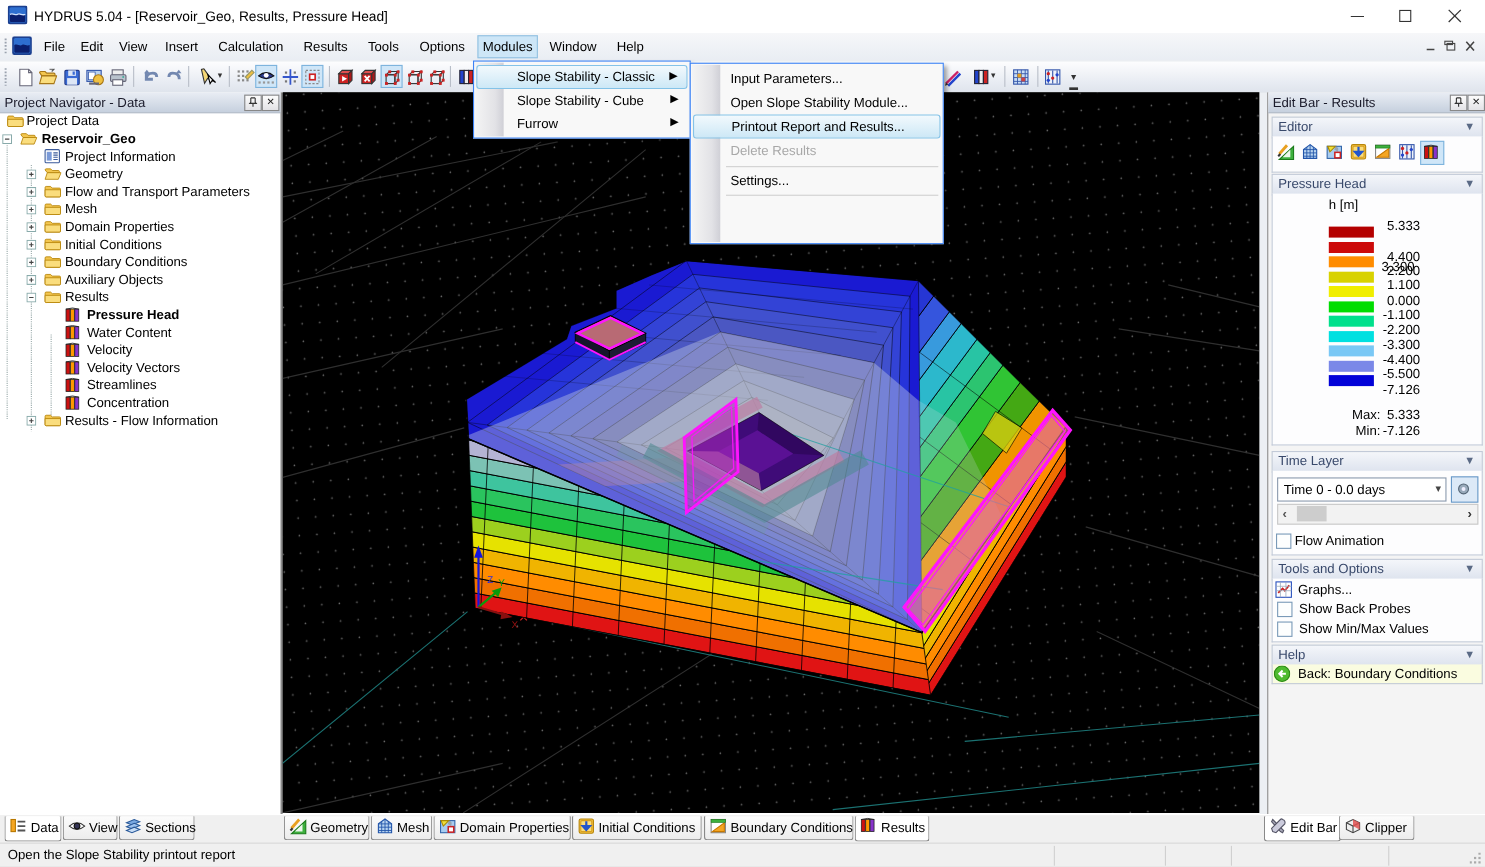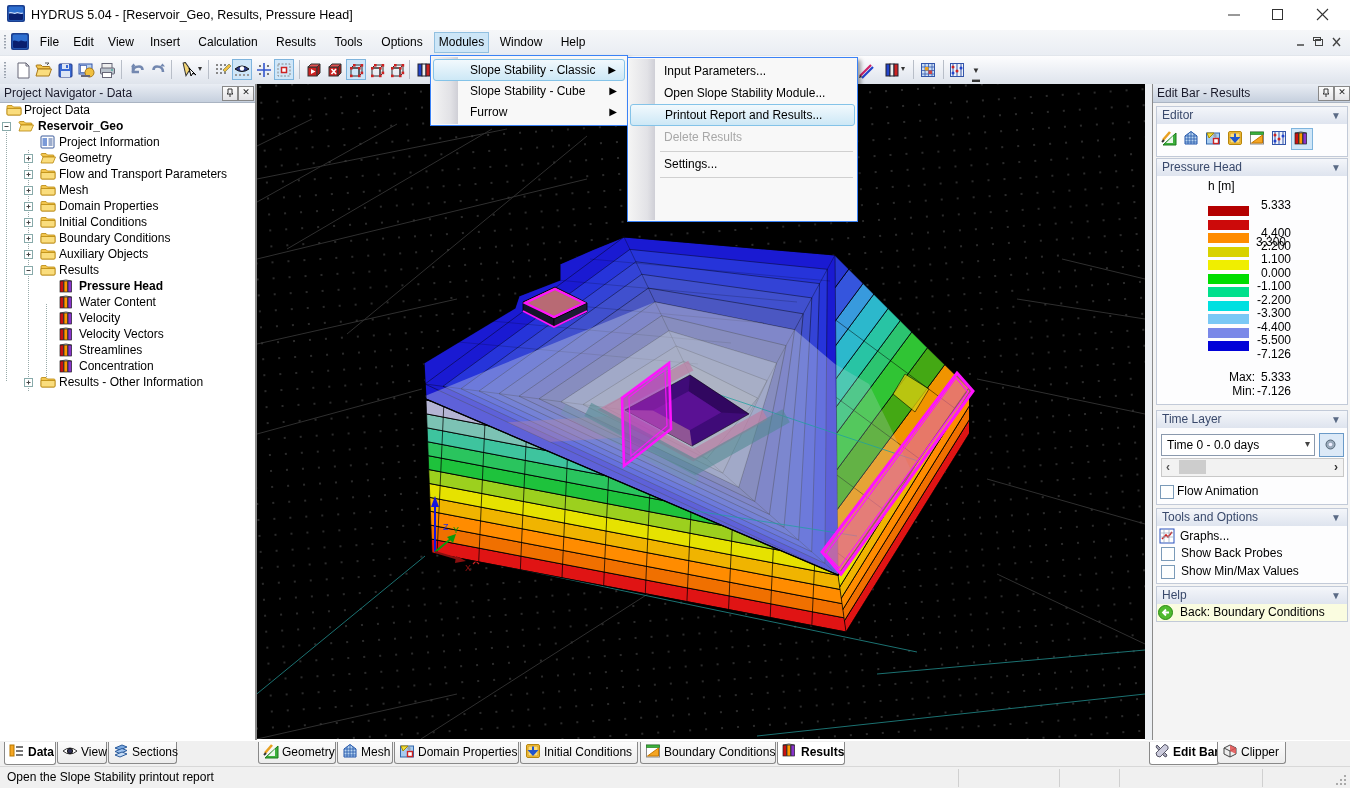--- a/index.html
+++ b/index.html
@@ -40,21 +40,21 @@
 .menu .body{position:absolute;left:27px;top:1px;right:1px;bottom:1px;background:#f8f8f8}
 .mni{position:absolute;left:2px;right:2px;height:22px;line-height:22px;font-size:12px}
 .mni .txt{position:absolute;left:34px}
 .mni .arr{position:absolute;right:8px;font-size:10px}
 .mnhl{background:linear-gradient(#f2f9fd,#cde8f6);border:1px solid #84c3e8;border-radius:3px;height:20px;line-height:20px}
 .mnsep{position:absolute;left:32px;right:4px;height:1px;background:#d0d0d0}
 .gray{color:#a8a8a8}
 
 #tabbar{left:0;top:740px;width:1350px;height:26px;background:#f0f0f0;border-top:1px solid #fff}
 .tab{position:absolute;top:1px;height:21px;background:linear-gradient(#fcfcfc,#ececec);border:1px solid #898989;border-top:none;border-radius:0 0 3px 3px;font-size:12px;line-height:20px;white-space:nowrap}
-.tab.active{background:#fff;height:22px;font-weight:bold;border-width:1px;box-shadow:0 1px 0 #fff inset}
+.tab.active{background:#fff;height:22px;font-weight:normal;border-width:1px;box-shadow:0 1px 0 #fff inset}
 .tab .ic{display:inline-block;vertical-align:-3px;margin:0 3px 0 4px}
 .tab .lb{margin-right:6px}
 
 #statusbar{left:0;top:766px;width:1350px;height:22px;background:#f0f0f0;border-top:1px solid #d8d8d8;font-size:12px}
 #statusbar span{position:absolute;left:7px;top:3px}
 .ssep{position:absolute;top:2px;width:1px;height:18px;background:#d0d0d0}
 </style>
 </head>
 <body>
 
@@ -482,21 +482,21 @@
       <div class="trow" style="left:0;top:290px">
         <svg class="abs" style="left:24px;top:3.5px" width="9" height="9">
           <rect x="0.5" y="0.5" width="8" height="8" fill="#fff" stroke="#8aa"></rect>
           <line x1="2.5" y1="4.5" x2="6.5" y2="4.5" stroke="#444"></line>
           <line x1="4.5" y1="2.5" x2="4.5" y2="6.5" stroke="#444"></line>
         </svg>
         <svg class="abs" style="left:40px;top:1px" width="16" height="14" viewBox="0 0 16 14">
           <path d="M1 3.5 Q1 2.5 2 2.5 L6 2.5 L7.5 4 L14 4 Q15 4 15 5 L15 11 Q15 12 14 12 L2 12 Q1 12 1 11 Z" fill="#f3c64f" stroke="#b8860b" stroke-width="0.8"></path>
           <path d="M1 5.5 L15 5.5 L15 11 Q15 12 14 12 L2 12 Q1 12 1 11 Z" fill="#fadd7d" stroke="#b8860b" stroke-width="0.8"></path>
         </svg>
-        <span class="abs" style="left:59px">Results - Other Information</span>
+        <span class="abs" style="left:59px">Results - Flow Information</span>
       </div>
     </div>
 </div>
 
 <div class="abs" id="view"><svg id="scene" width="888" height="655" viewBox="0 0 888 655">
       <rect x="0" y="0" width="888" height="655" fill="#000000"></rect>
       <defs>
         <pattern id="dots" width="16" height="16" patternUnits="userSpaceOnUse" patternTransform="rotate(-4)">
           <rect width="16" height="16" fill="#000"></rect>
           <circle cx="3" cy="3" r="0.75" fill="#b0b0b0" opacity="0.6"></circle>

